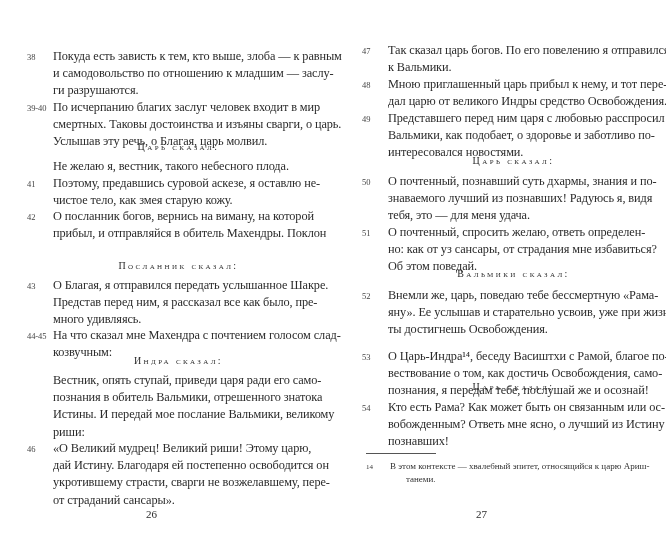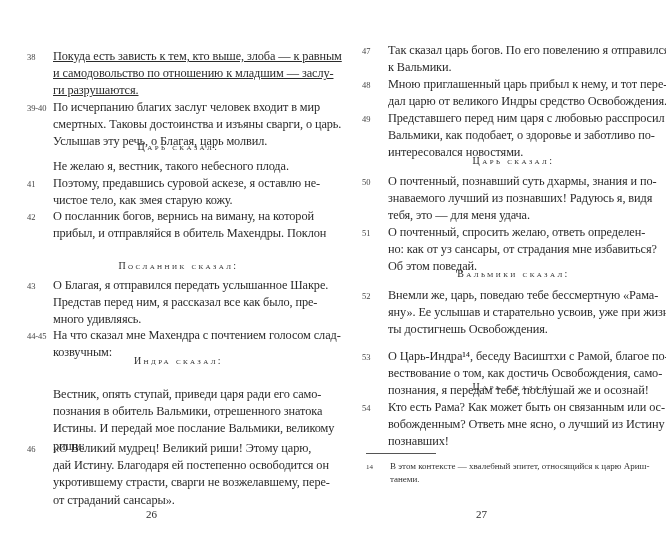--- a/index.html
+++ b/index.html
@@ -30,21 +30,21 @@
   .footnote { position: absolute; font-size: 9px; line-height: 13px; color: #333; }
   .footnote .fnum { position: absolute; left: -24px; top: 1px; font-size: 7px; }
 </style>
 </head>
 <body>
 
 <div class="spread">
 
   <div class="page left">
 
-    <div class="verse" style="left:53px; top:48px; width:251px;text-decoration:underline;">
+    <div class="verse" style="left:53px; top:48px; width:251px;">
       <span class="num">38</span>
       <span class="line">Покуда есть зависть к тем, кто выше, злоба — к равным</span>
       <span class="line">и самодовольство по отношению к младшим — заслу-</span>
       <span class="line">ги разрушаются.</span>
     </div>
 
     <div class="verse" style="left:53px; top:99px; width:251px;">
       <span class="num">39-40</span>
       <span class="line">По исчерпанию благих заслуг человек входит в мир</span>
       <span class="line">смертных. Таковы достоинства и изъяны сварги, о царь.</span>
@@ -79,21 +79,21 @@
     </div>
 
     <div class="verse" style="left:53px; top:327px; width:251px;">
       <span class="num">44-45</span>
       <span class="line">На что сказал мне Махендра с почтением голосом слад-</span>
       <span class="line">козвучным:</span>
     </div>
 
     <div class="heading" style="left:53px; top:355px; width:251px;">Индра сказал:</div>
 
-    <div class="verse" style="left:53px; top:372px; width:251px;margin-top:14px;">
+    <div class="verse" style="left:53px; top:372px; width:251px;">
       <span class="line">Вестник, опять ступай, приведи царя ради его само-</span>
       <span class="line">познания в обитель Вальмики, отрешенного знатока</span>
       <span class="line">Истины. И передай мое послание Вальмики, великому</span>
       <span class="line">риши:</span>
     </div>
 
     <div class="verse" style="left:53px; top:440px; width:251px;">
       <span class="num">46</span>
       <span class="line">«О Великий мудрец! Великий риши! Этому царю,</span>
       <span class="line">дай Истину. Благодаря ей постепенно освободится он</span>
@@ -164,18 +164,18 @@
       <span class="line">Кто есть Рама? Как может быть он связанным или ос-</span>
       <span class="line">вобожденным? Ответь мне ясно, о лучший из Истину</span>
       <span class="line">познавших!</span>
     </div>
 
     <div class="fn-rule" style="left:33px; top:453px;"></div>
 
     <div class="footnote" style="left:57px; top:460px; width:250px;">
       <span class="fnum">14</span>
       <span class="line" style="display:block; white-space:nowrap;">В этом контексте — хвалебный эпитет, относящийся к царю Ариш-</span>
-      <span class="line" style="display:block; white-space:nowrap;">танеми.</span>
+      <span class="line" style="display:block; white-space:nowrap;margin-left:16px;">танеми.</span>
     </div>
 
     <div class="folio" style="left:143px; top:508px;">27</div>
   </div>
 </div>
 
 </body></html>

